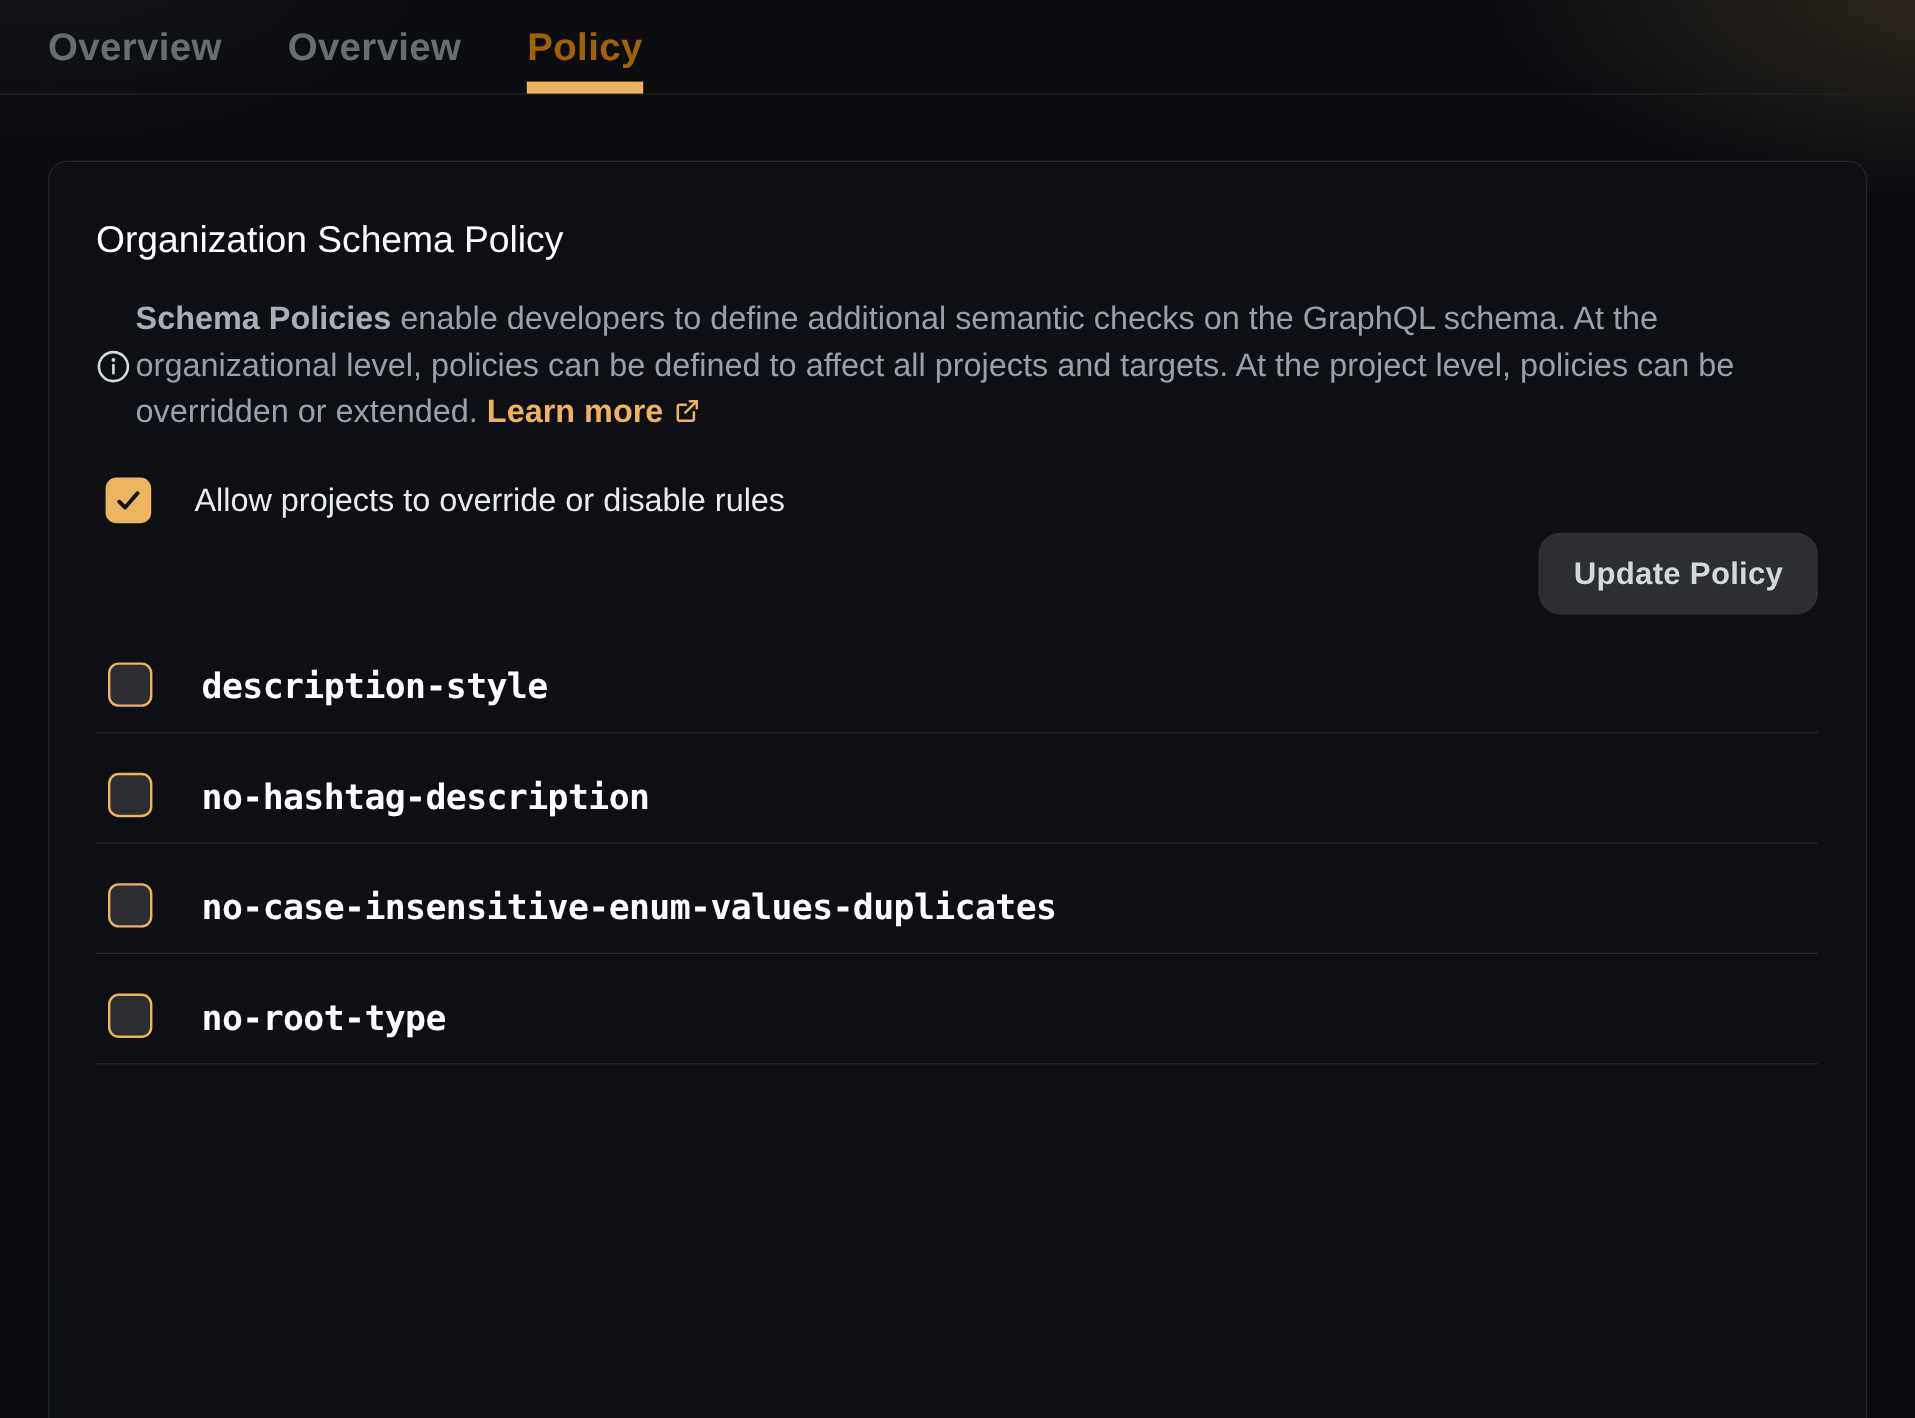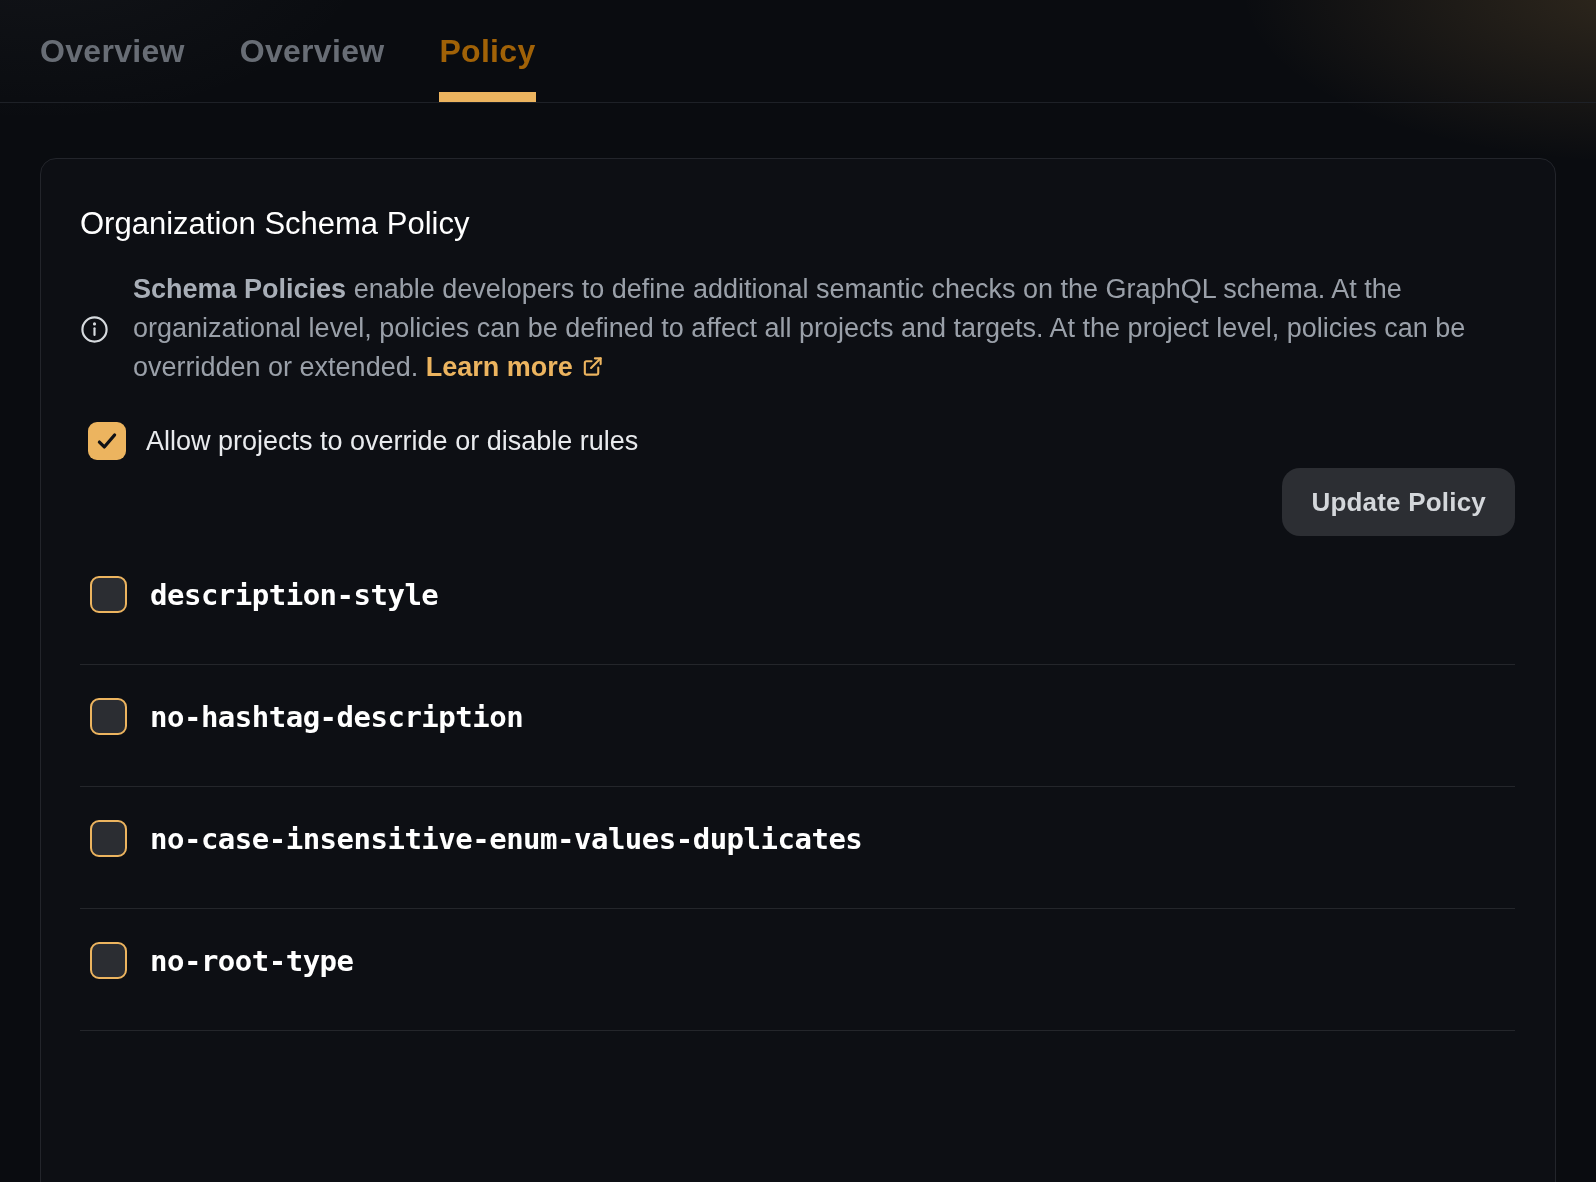--- a/index.html
+++ b/index.html
@@ -21,21 +21,21 @@
     background-color:var(--background);
     background-image:
       radial-gradient(560px 240px at 103% -10px, rgba(236,180,95,0.17), transparent 72%),
       radial-gradient(480px 260px at 40px -60px, rgba(150,152,162,0.06), transparent 70%);
     background-repeat:no-repeat;
     color:#fff;
   }
 
   
   .topnav{
-    height:103px;
+    height:79px;
     display:flex;
     align-items:stretch;
     padding:0 40px;
     border-bottom:1px solid #1e2127;
   }
   .tab{
     position:relative;
     display:flex;
     align-items:center;
     margin-right:55px;
@@ -68,21 +68,21 @@
     font-size:31px;
     line-height:36px;
     font-weight:400;
     color:#ffffff;
     margin-bottom:28px;
   }
 
   .desc-row{
     display:flex;
     align-items:center;
-    gap:24px;
+    gap:4px;
     color:var(--muted-text);
     font-size:27px;
     line-height:39px;
   }
   .info-icon{flex:0 0 auto;display:flex;align-items:center;color:#d6dade}
   .desc-text{max-width:1372px}
   .bold-lead{font-weight:700;color:#a8aeb7}
   .learn-more{
     color:var(--accent);
     text-decoration:none;
@@ -105,21 +105,21 @@
   .checkbox.unchecked{
     width:37px;height:37px;
     border:2px solid var(--accent);
     background:var(--checkbox-fill);
   }
 
   .allow-row{
     margin-top:33px;
     display:flex;
     align-items:center;
-    gap:20px;
+    gap:36px;
     padding-left:8px;
   }
   .allow-label{font-size:27px;color:#e9ebee}
 
   .actions-row{
     display:flex;
     justify-content:flex-end;
     margin-top:8px;
   }
   .update-btn{
@@ -134,23 +134,23 @@
     border-radius:18px;
     display:flex;align-items:center;
     cursor:pointer;
     letter-spacing:.2px;
   }
 
   
   .rules{margin-top:7px}
   .rule-row{
     display:flex;
-    align-items:center;
-    gap:23px;
-    padding:33px 0 51px 10px;
+    align-items:flex-end;
+    gap:41px;
+    padding:33px 0 21px 10px;
     border-bottom:1px solid var(--divider);
   }
   .rule-name{
     font-family:"DejaVu Sans Mono",monospace;
     font-weight:700;
     font-size:29px;
     color:#ffffff;
     letter-spacing:-0.5px;
   }
 </style>

